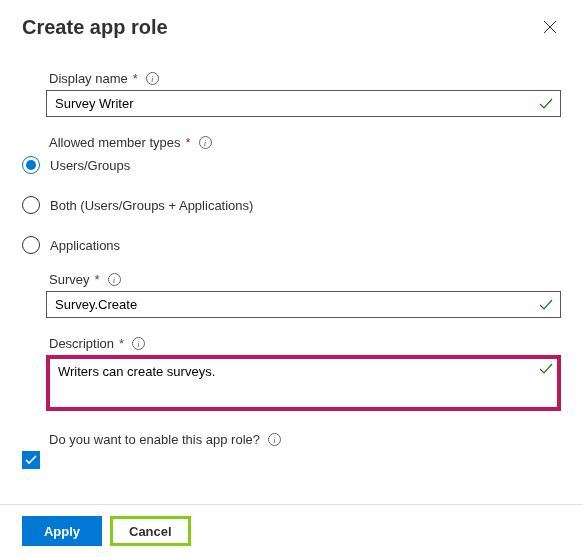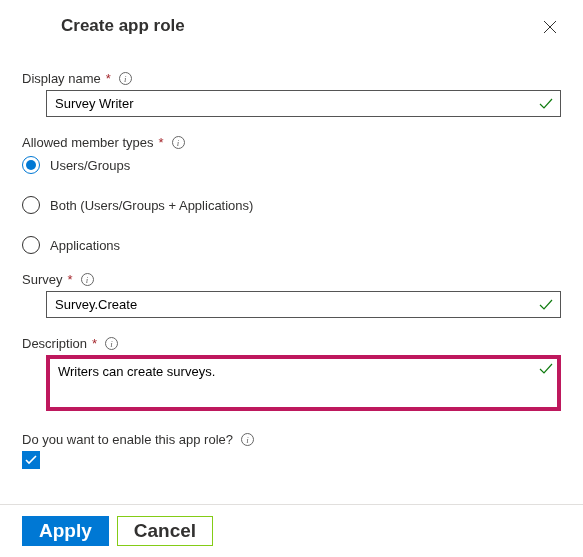--- a/index.html
+++ b/index.html
@@ -8,24 +8,24 @@
     font-family: "Segoe UI", Arial, sans-serif;
     font-size: 13px;
     color: #323130;
     background: #fff;
     width: 583px;
     height: 557px;
     position: relative;
   }
   .panel { padding: 16px 22px 0 22px; }
   .header { display: flex; align-items: flex-start; justify-content: space-between; margin-bottom: 30px; }
-  .title { font-size: 17px; font-weight: 600; color: #323130; margin-left: 39px; }
+  .title { font-size: 20px; font-weight: 600; color: #323130; }
   .close { cursor: pointer; padding: 4px; }
   .field { margin-bottom: 18px; }
-  .label-row { display: flex; align-items: center; gap: 4px; margin-bottom: 4px; font-size: 13px; color: #323130; }
+  .label-row { display: flex; align-items: center; gap: 4px; margin-bottom: 4px; font-size: 13px; color: #323130; margin-left: 27px; }
   .req { color: #a4262c; margin-left: 1px; }
   .info { width: 13px; height: 13px; border: 1px solid #666; border-radius: 50%; display: inline-flex; align-items: center; justify-content: center; font-size: 9px; font-style: italic; font-family: Georgia, serif; color: #666; margin-left: 4px; cursor: pointer; }
   .text-input {
     width: 100%;
     border: 1px solid #555;
     padding: 5px 28px 5px 8px;
     font-size: 13px;
     font-family: inherit;
     outline: none;
     background: #fff;
@@ -59,22 +59,22 @@
   .checkbox {
     width: 18px; height: 18px; background: #0078d4; display: inline-flex;
     align-items: center; justify-content: center; cursor: pointer;
   }
   .footer {
     position: absolute; left: 0; right: 0; bottom: 0;
     border-top: 1px solid #e1dfdd; padding: 11px 22px;
     display: flex; gap: 8px;
   }
   .btn {
-    min-width: 80px; height: 30px; padding: 0 16px; font-size: 19px;
-    font-family: inherit; cursor: pointer; border: 1px solid #84cc16;
+    min-width: 80px; height: 30px; padding: 0 16px; font-size: 13px;
+    font-family: inherit; cursor: pointer; border: 3px solid #84cc16;
     background: #fff; color: #323130; font-weight: 600;
   }
   .btn.primary { background: #0078d4; border-color: #0078d4; color: #fff; }
 </style>
 </head>
 <body>
 
 <div class="panel">
   <div class="header">
     <div class="title">Create app role</div>

